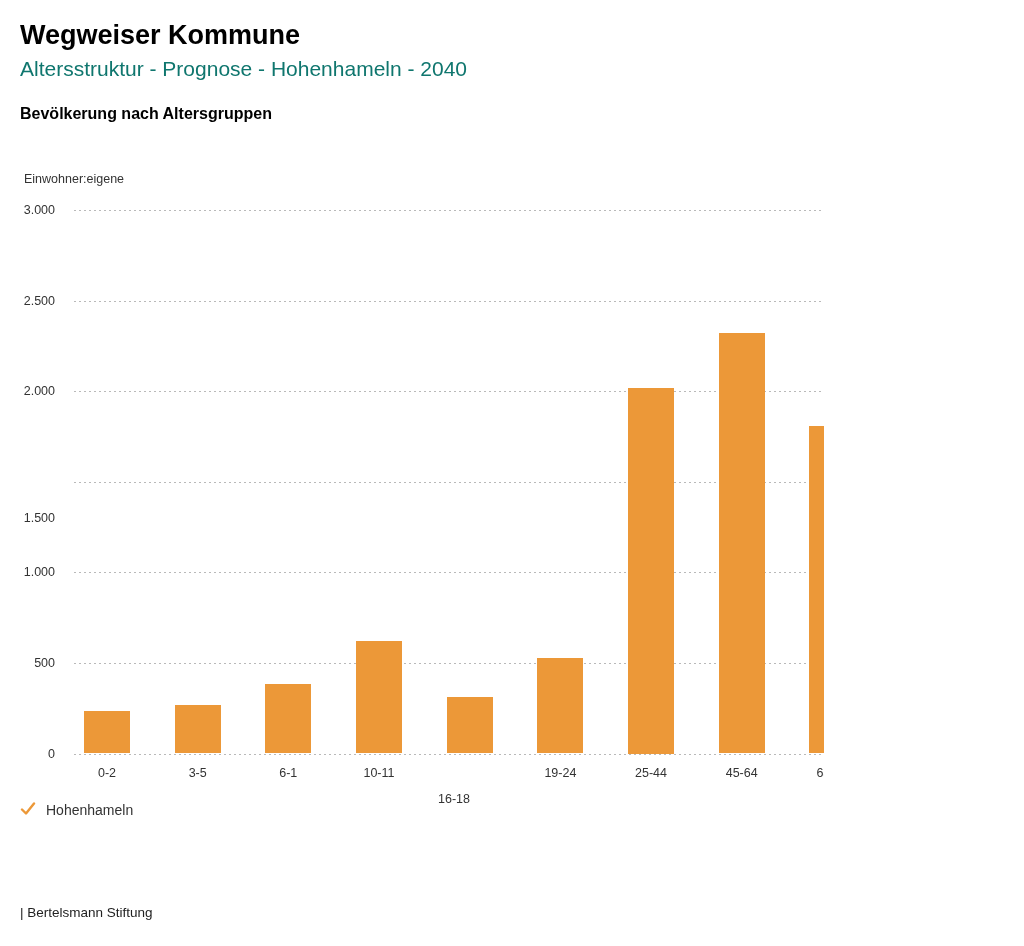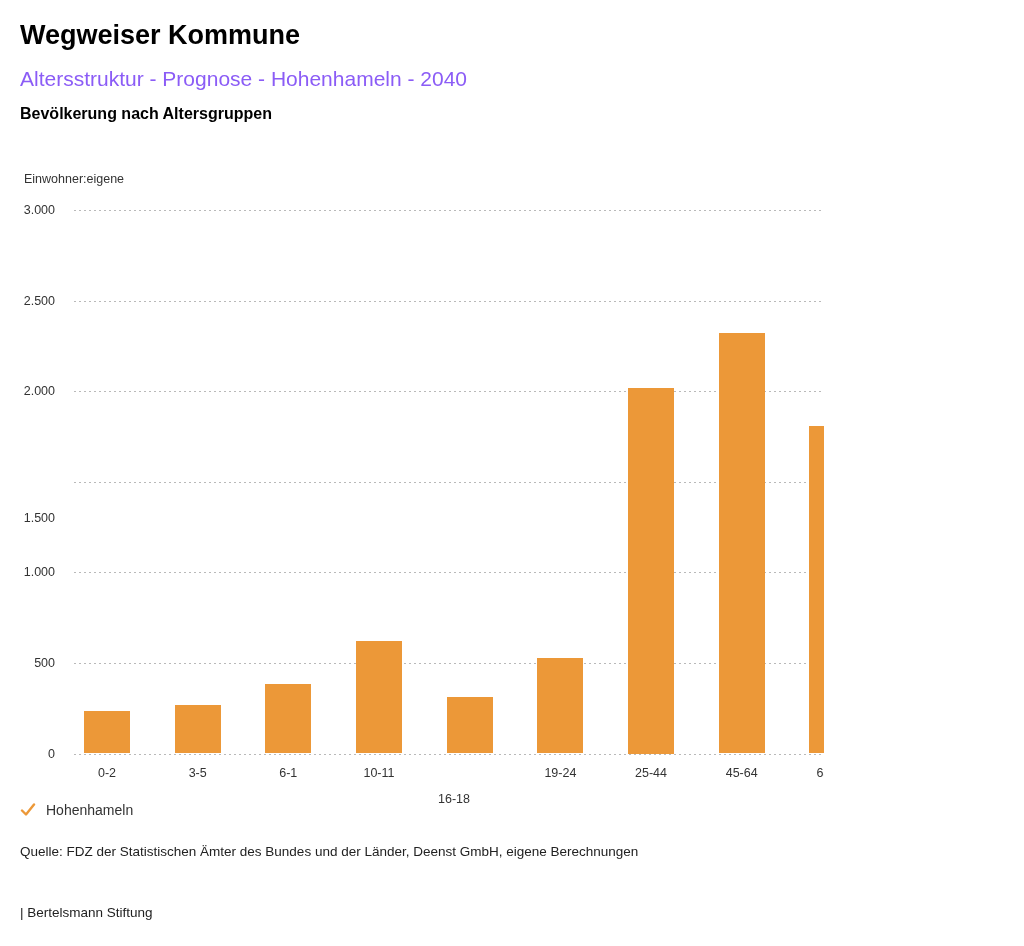--- a/index.html
+++ b/index.html
@@ -11,22 +11,22 @@
     font-family: "Liberation Sans", sans-serif;
     color: #1a1a1a;
     overflow: hidden;
   }
   .abs { position: absolute; }
   .page-title {
     left: 20px; top: 20px;
     font-size: 27px; font-weight: 700; color: #000;
   }
   .page-subtitle {
-    left: 20px; top: 67px;
-    font-size: 21px; font-weight: 400; color: #8b5cf6;
+    left: 20px; top: 57px;
+    font-size: 21px; font-weight: 400; color: #0f766e;
   }
   .section-heading {
     left: 20px; top: 105px;
     font-size: 16px; font-weight: 700; color: #000;
   }
   .unit-label {
     left: 24px; top: 172px;
     font-size: 12.5px; color: #333;
   }
   .y-tick-label {
@@ -50,21 +50,21 @@
     width: 84px; top: 766px;
     text-align: center;
     font-size: 12.5px; color: #333;
   }
   .xaxis-unit {
     left: 957px; top: 746px;
     font-size: 13px; color: #333;
   }
   .legend {
     left: 20px; top: 802px;
-    display: flex; align-items: center; gap: 10px;
+    display: flex; align-items: flex-start; gap: 10px;
     cursor: pointer;
   }
   .legend-label { font-size: 14px; color: #333; }
   .footer-line { left: 20px; font-size: 13.5px; color: #222; }
   .footer-source { top: 844px; }
   .footer-license { top: 875px; }
   .footer-attribution { top: 905px; }
 </style>
 </head>
 <body>
@@ -120,18 +120,17 @@
 
   <div class="abs legend">
     <span style="display:inline-flex;">
       <svg width="16" height="14" viewBox="0 0 16 14">
         <path d="M2 7.5 L6 11.5 L14 1.5" stroke="#EC9838" stroke-width="2.4" fill="none" stroke-linecap="round" stroke-linejoin="round"></path>
       </svg>
     </span>
     <span class="legend-label">Hohenhameln</span>
   </div>
 
-  <div class="abs footer-line footer-source">Quelle: FDZ der Statistischen Ämter des Bundes und der Länder, Deenst GmbH, eigene Berechnungen</div>
 
 
   <div class="abs footer-line footer-attribution">| Bertelsmann Stiftung</div>
 
 </div>
 
 </body></html>

